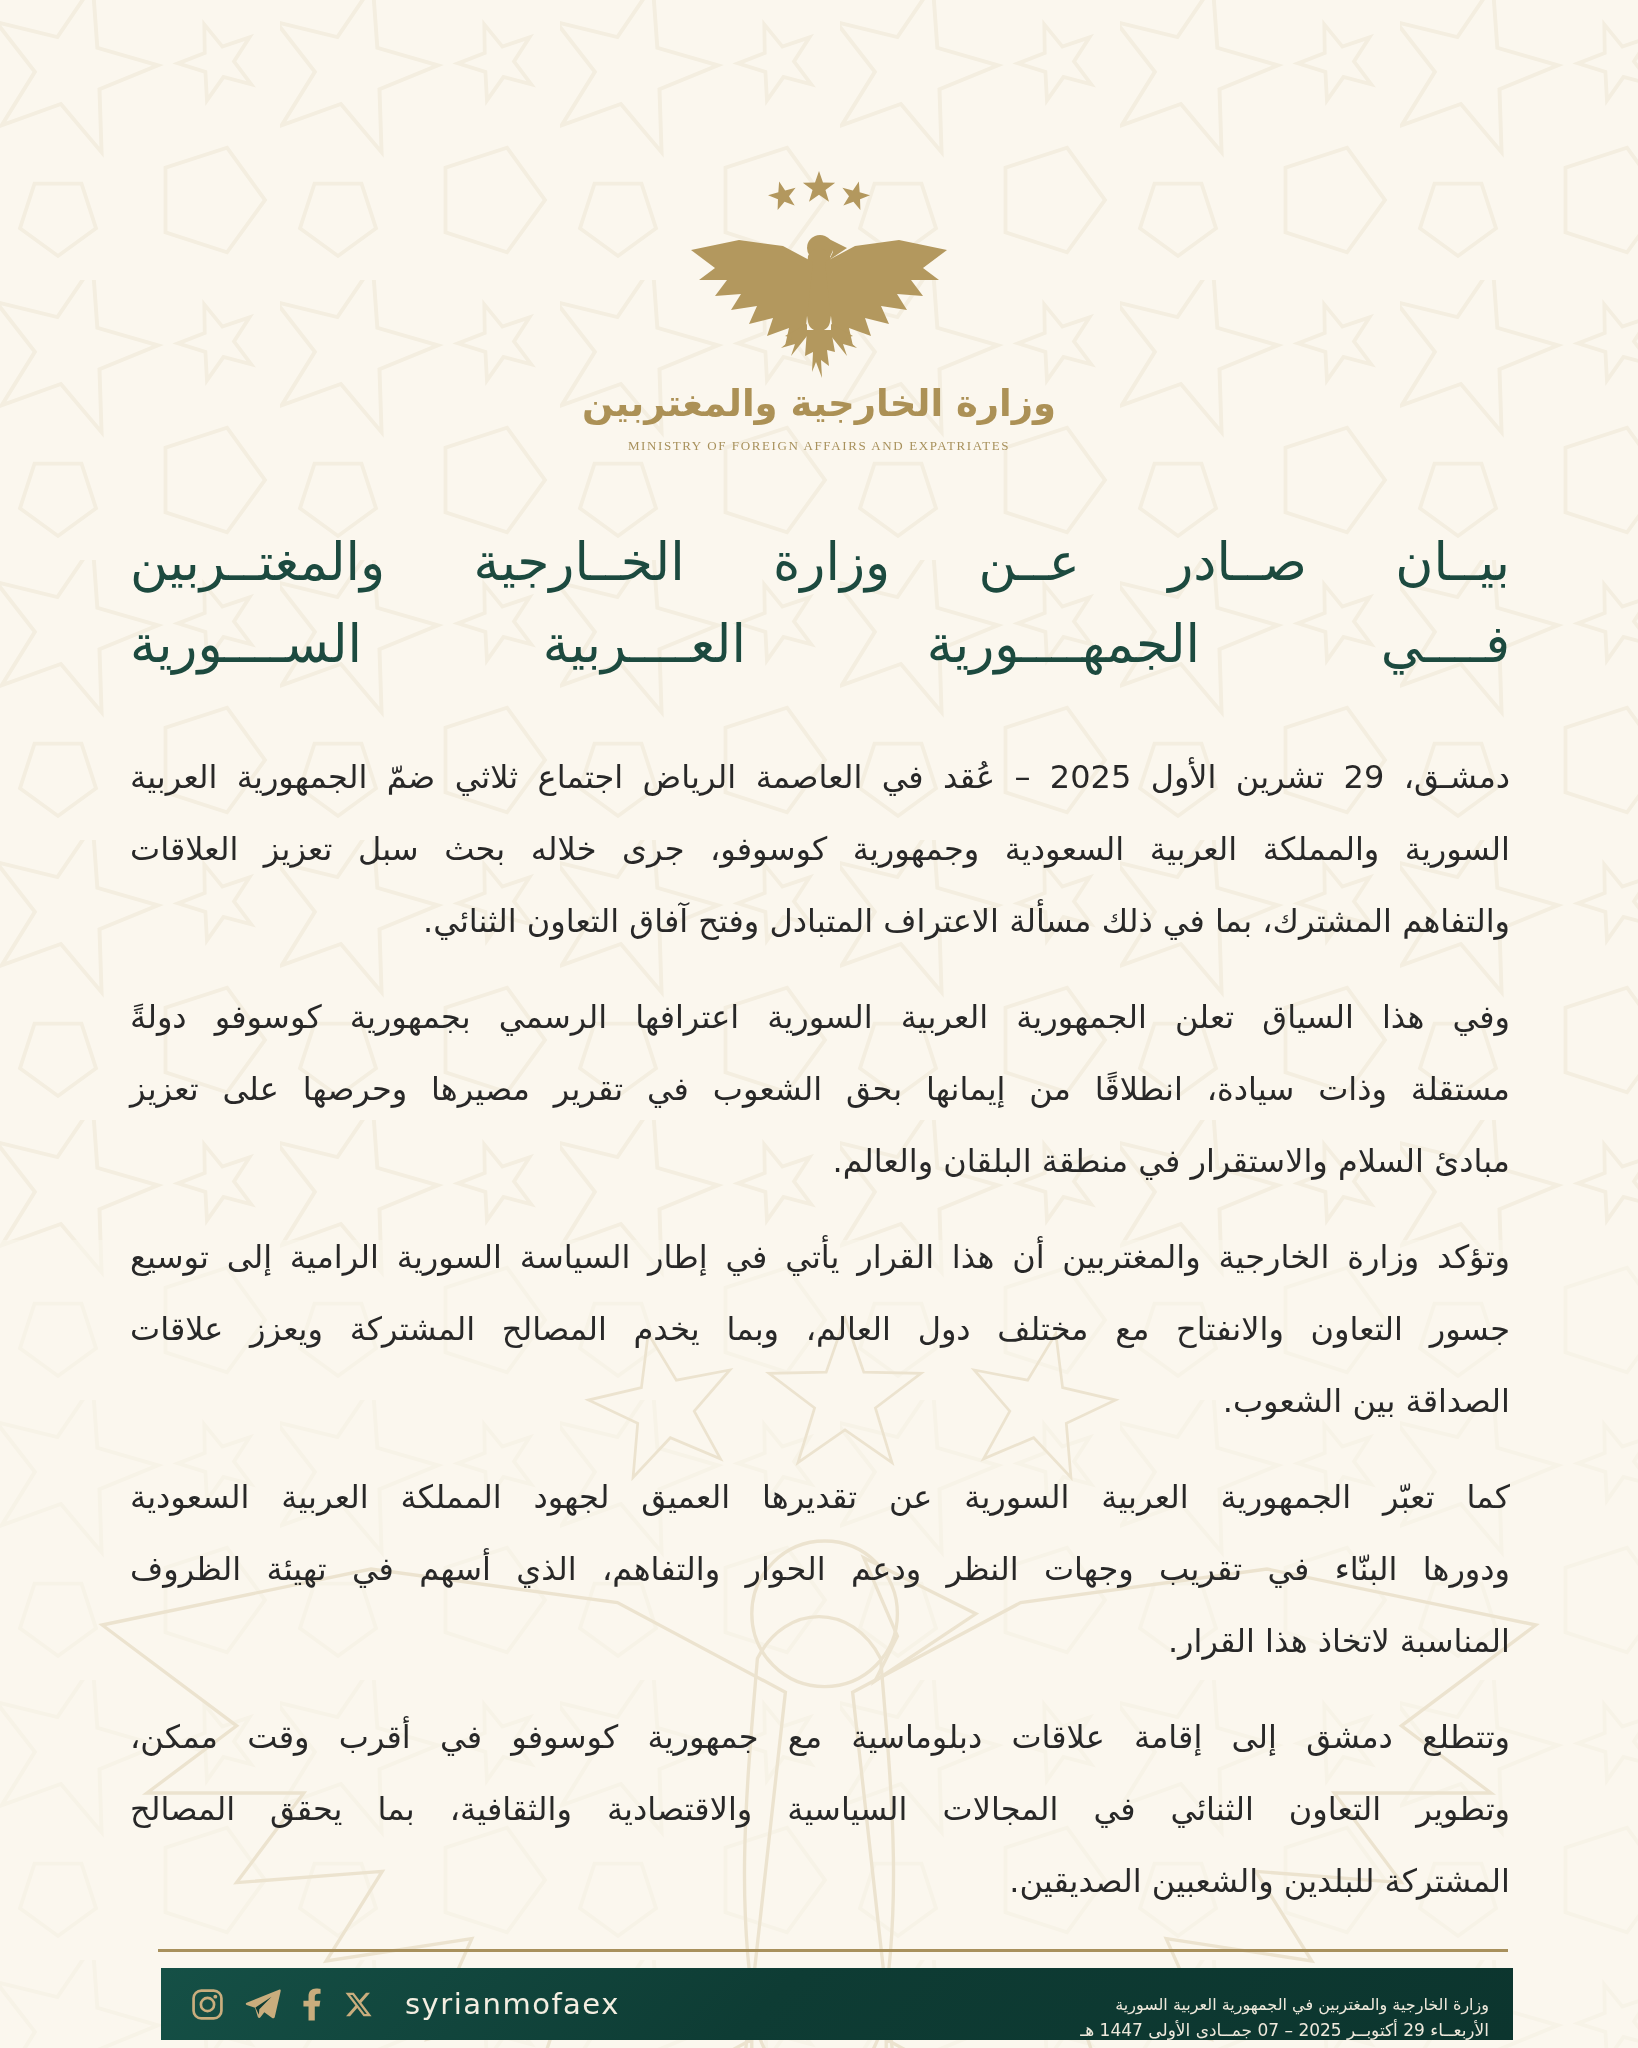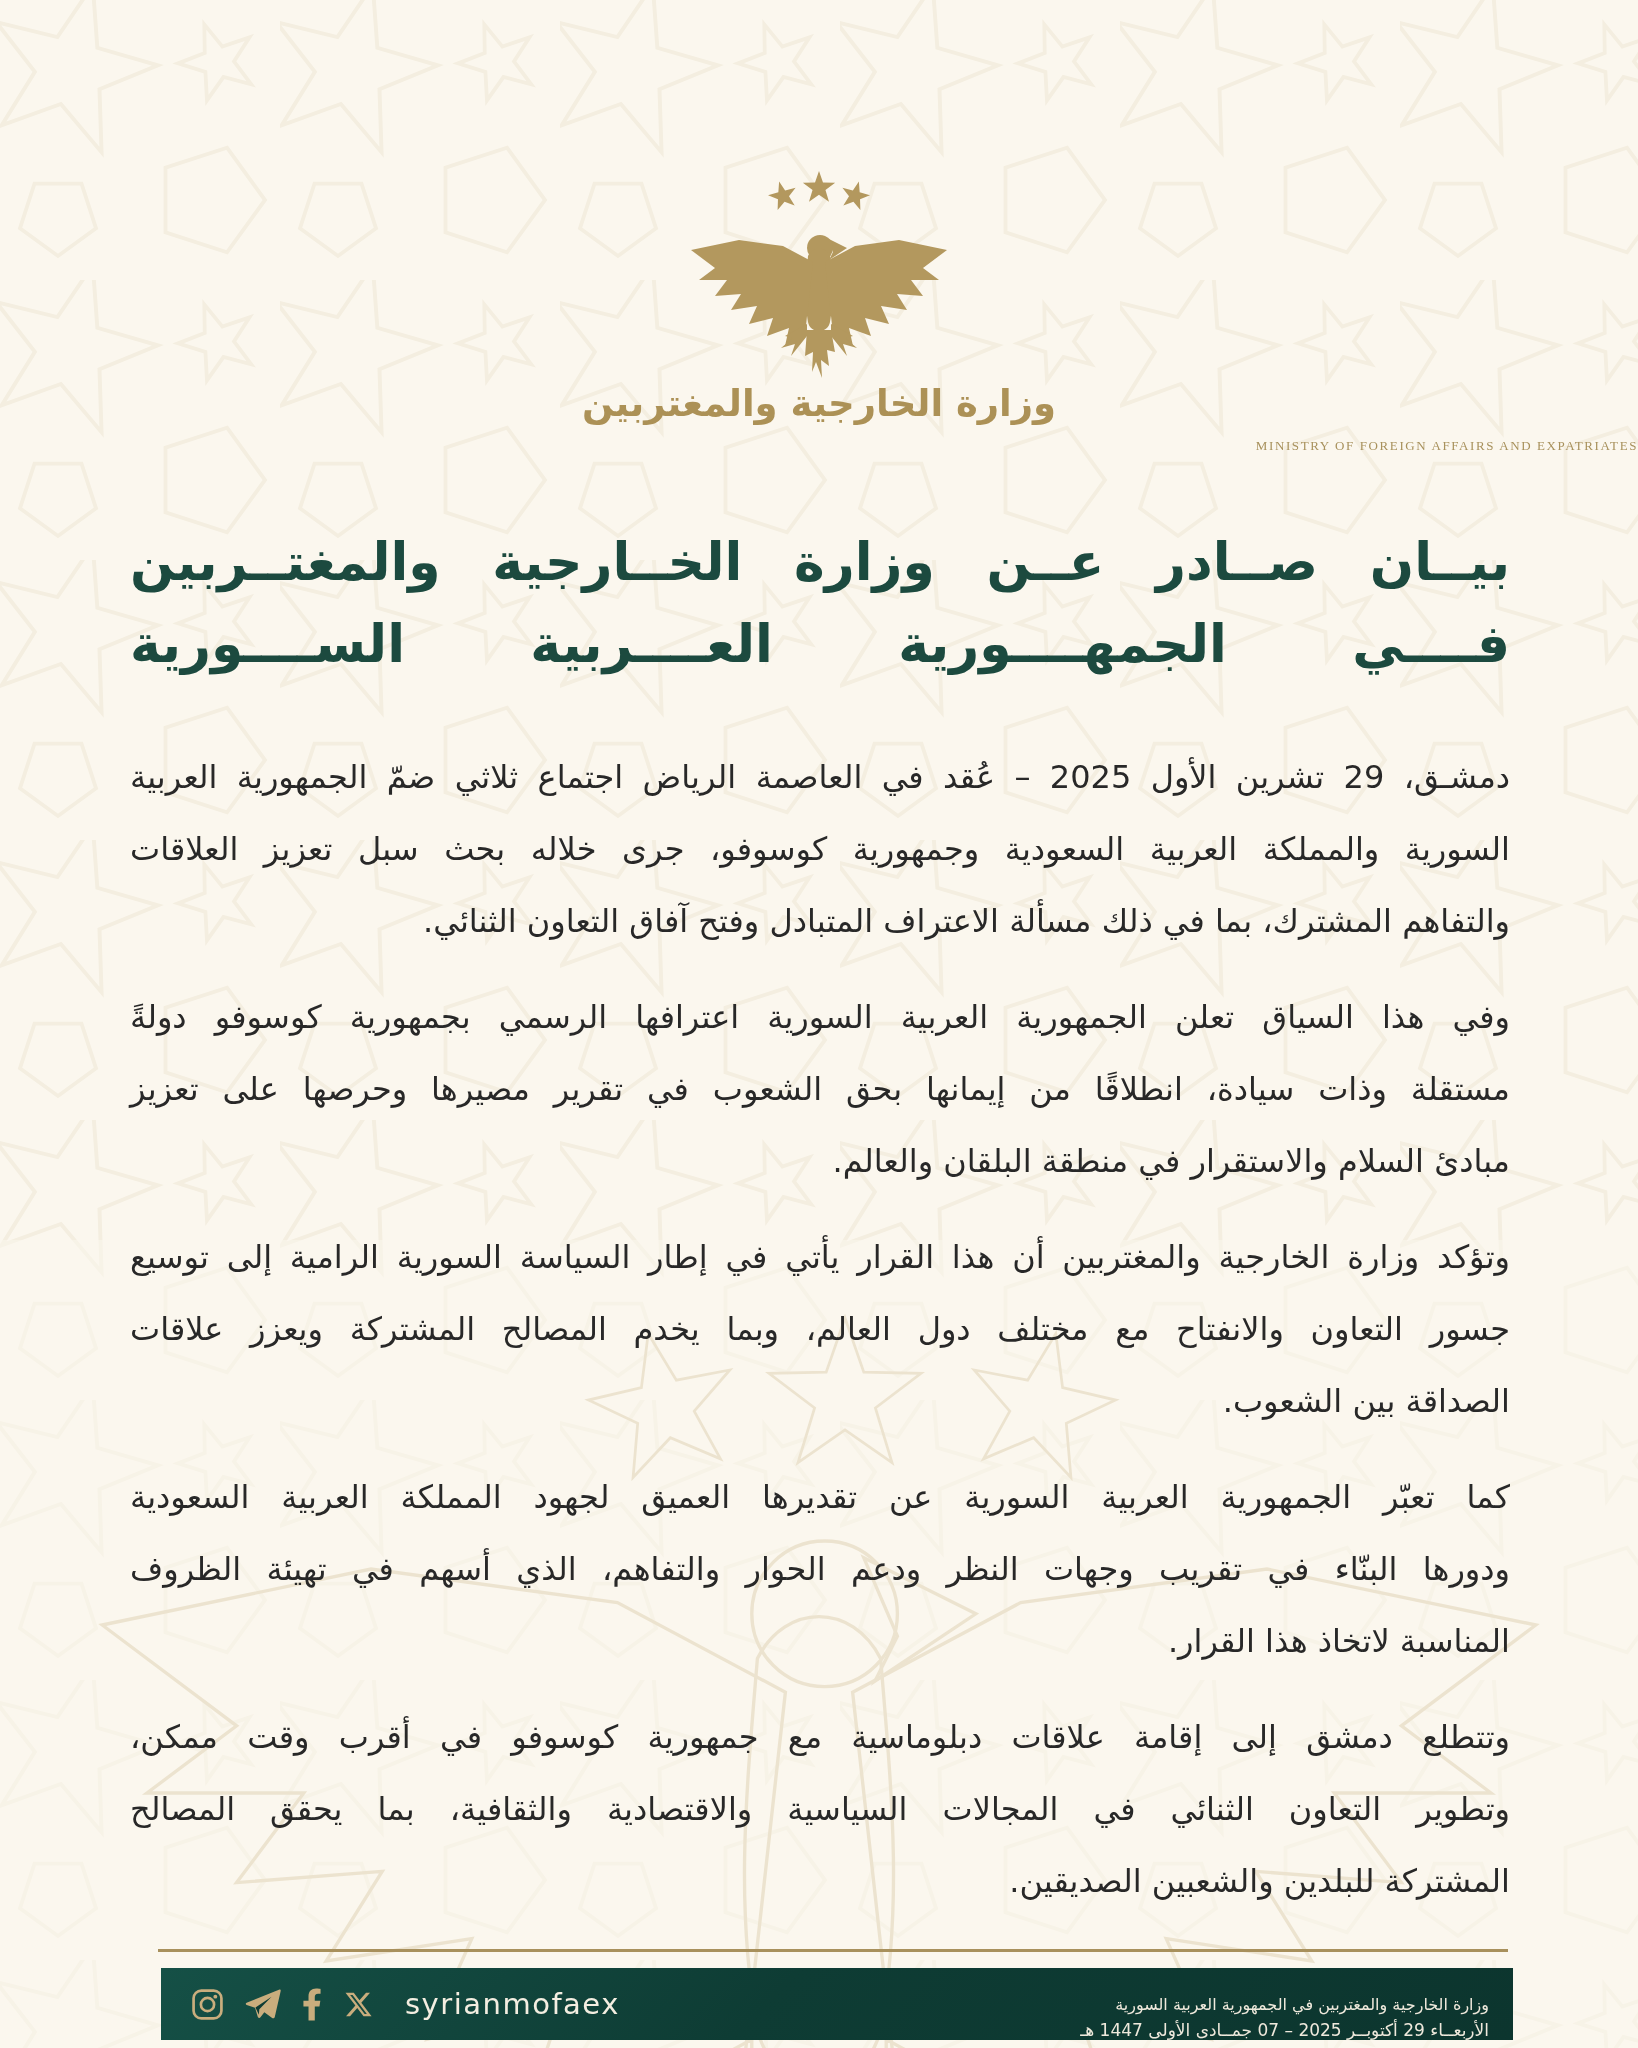--- a/index.html
+++ b/index.html
@@ -12,26 +12,26 @@
   }
   .bg-svg { position:absolute; left:0; top:0; }
   .emblem-svg { position:absolute; left:669px; top:140px; }
   .calligraphy {
     position:absolute; top:382px; left:0; right:0;
     text-align:center; direction:rtl;
     font-size:37px; font-weight:bold; color:#AC9156;
   }
   .ministry-en {
     position:absolute; top:438px; left:0; right:0;
-    text-align:right; font-size:13px; letter-spacing:1.6px;
+    text-align:center; font-size:13px; letter-spacing:1.6px;
     color:#A8915C; font-family:"Liberation Serif", serif;
   }
   .title {
     position:absolute; top:521px; left:130px; right:128px;
-    direction:rtl; color:#1C4A3F; font-weight:bold; font-size:52px;
+    direction:rtl; color:#1C4A3F; font-weight:normal; font-size:52px;
   }
   .tline { display:block; line-height:82px; text-align:justify; text-align-last:justify; }
   .body {
     position:absolute; top:741px; left:130px; right:128px;
     direction:rtl; color:#282828; font-size:32px;
   }
   .para { margin:0 0 24px 0; }
   .bline { display:block; line-height:72px; text-align:justify; text-align-last:justify; }
   .bline.last { text-align-last:right; }
   .divider {

